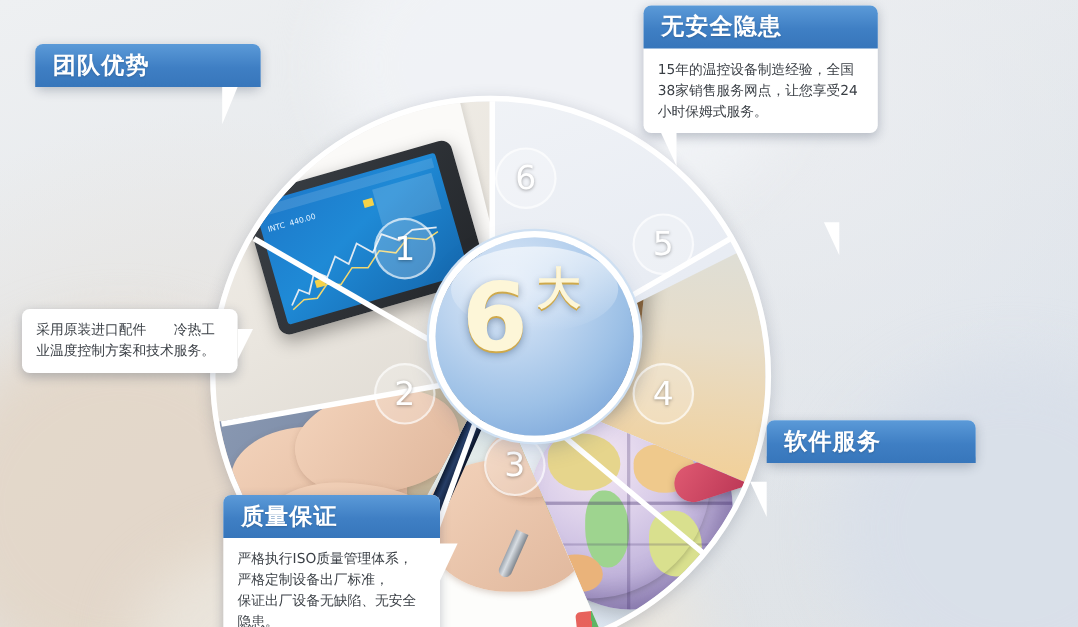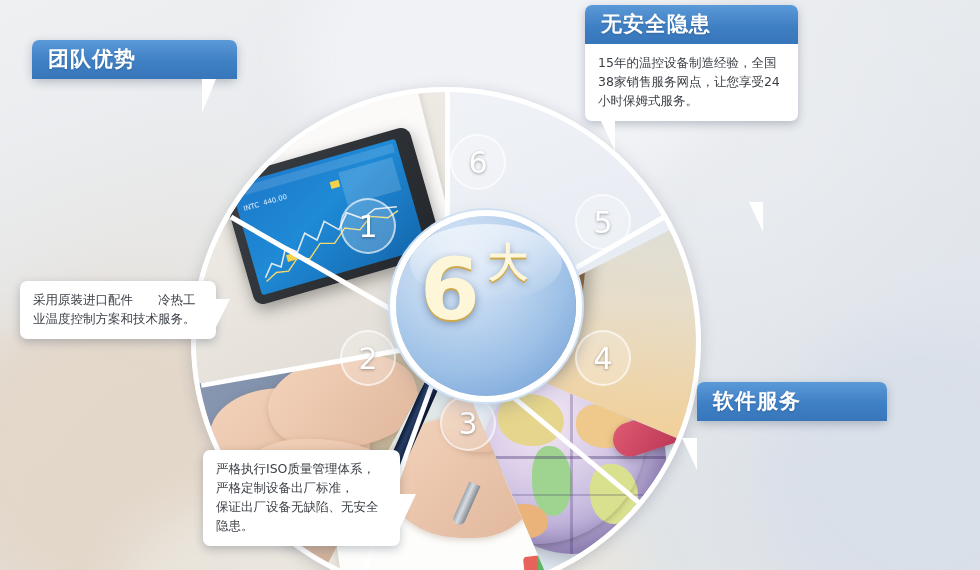--- a/index.html
+++ b/index.html
@@ -256,20 +256,21 @@
   <div class="card" style="left:763px;top:142px;width:208px;">
     <div class="tail" style="left:-14px;top:60px;border-right:14px solid #ffffff;border-left:0;border-top:0;border-bottom:30px solid transparent;"></div>
   </div>
 
   <div class="card" style="left:20px;top:281px;width:196px;">
     <div class="bd">采用原装进口配件　　冷热工业温度控制方案和技术服务。</div>
     <div class="tail" style="left:100%;top:18px;border-left:14px solid #ffffff;border-right:0;border-top:0;border-bottom:28px solid transparent;"></div>
   </div>
 
   <div class="card" style="left:203px;top:450px;width:197px;">
+    <div class="hd">质量保证</div>
     <div class="bd">严格执行ISO质量管理体系，严格定制设备出厂标准，　　保证出厂设备无缺陷、无安全隐患。</div>
     <div class="tail" style="left:100%;top:44px;border-left:16px solid #ffffff;border-right:0;border-top:0;border-bottom:34px solid transparent;"></div>
   </div>
 
   <div class="card" style="left:697px;top:366px;width:190px;margin-top:16px;">
     <div class="hd">软件服务</div>
     <div class="tail" style="left:-15px;top:56px;border-right:15px solid #ffffff;border-left:0;border-top:0;border-bottom:32px solid transparent;"></div>
   </div>
 
 </div>

